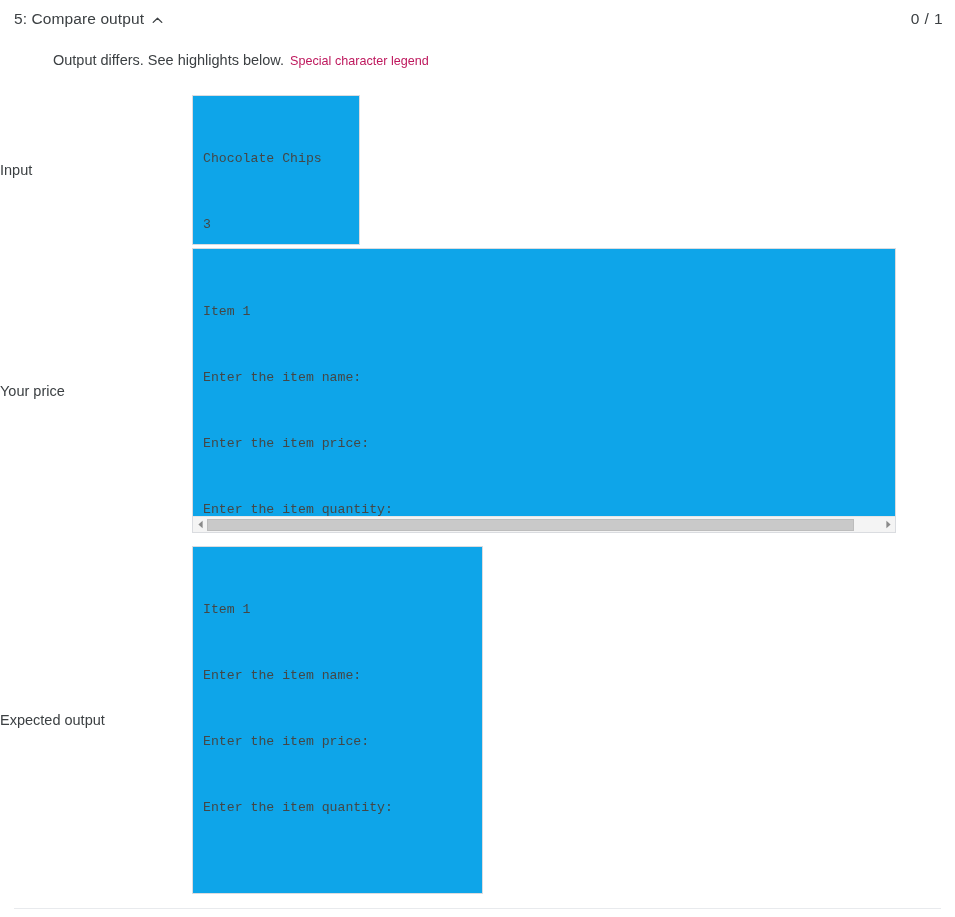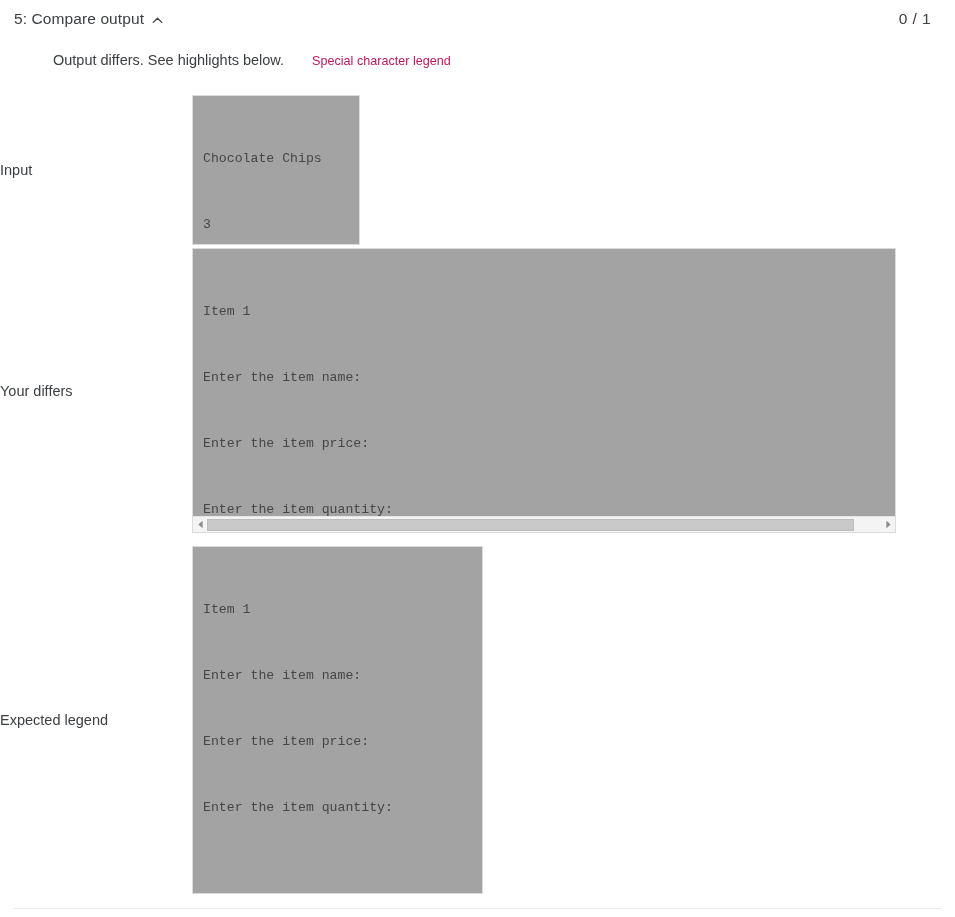--- a/index.html
+++ b/index.html
@@ -15,21 +15,21 @@
     -webkit-font-smoothing: antialiased;
     position: relative;
     overflow: hidden;
   }
 
   
   .section-header {
     display: flex;
     align-items: center;
     justify-content: space-between;
-    padding: 8px 16px 0 14px;
+    padding: 8px 4px 0 14px;
     height: 30px;
     box-sizing: border-box;
   }
   .section-header-left {
     display: flex;
     align-items: center;
     gap: 7px;
   }
   .section-title {
     font-size: 15.5px;
@@ -48,21 +48,21 @@
     font-size: 15.5px;
     color: #3c4043;
     letter-spacing: .4px;
     padding-right: 8px;
   }
 
   
   .status-row {
     display: flex;
     align-items: baseline;
-    gap: 28px;
+    gap: 6px;
     padding: 22px 0 0 53px;
   }
   .status-text {
     font-size: 14.5px;
     color: #3c4043;
   }
   .legend-link {
     font-size: 12.6px;
     color: #be185d;
     text-decoration: none;
@@ -78,21 +78,21 @@
   .cmp-label {
     width: 192px;
     text-align: left;
     padding-right: 18px;
     font-size: 14.5px;
     color: #3c4043;
     box-sizing: border-box;
     flex: 0 0 auto;
   }
   .cmp-box {
-    background: #a3a3a3;
+    background: #0ea5e9;
     border: 1px solid #dadce0;
     box-sizing: border-box;
     font-family: "Liberation Mono", "DejaVu Sans Mono", monospace;
     font-size: 13.2px;
     line-height: 22px;
     color: #444746;
     overflow: hidden;
     position: relative;
   }
   .cmp-box .code {
@@ -187,21 +187,21 @@
       <div class="line">3</div>
       
       
       
       
     </div>
   </div>
 </div>
 
 <div class="cmp-row row-your">
-  <div class="cmp-label">Your differs</div>
+  <div class="cmp-label">Your price</div>
   <div class="cmp-box box-your">
     <div class="code">
       <div class="line">Item 1</div>
       <div class="line">Enter the item name:</div>
       <div class="line">Enter the item price:</div>
       <div class="line">Enter the item quantity:</div>
       
       
       
       
@@ -222,21 +222,21 @@
       <div class="hscroll-arrow">
         <svg width="7" height="9" viewBox="0 0 7 9" aria-hidden="true">
           <path d="M1.4 0.8 L5.6 4.5 L1.4 8.2 Z" fill="#8a8a8a"></path>
         </svg>
       </div>
     </div>
   </div>
 </div>
 
 <div class="cmp-row row-expected">
-  <div class="cmp-label">Expected legend</div>
+  <div class="cmp-label">Expected output</div>
   <div class="cmp-box box-expected">
     <div class="code">
       <div class="line">Item 1</div>
       <div class="line">Enter the item name:</div>
       <div class="line">Enter the item price:</div>
       <div class="line">Enter the item quantity:</div>
       <div class="line"></div>
       
       
       

